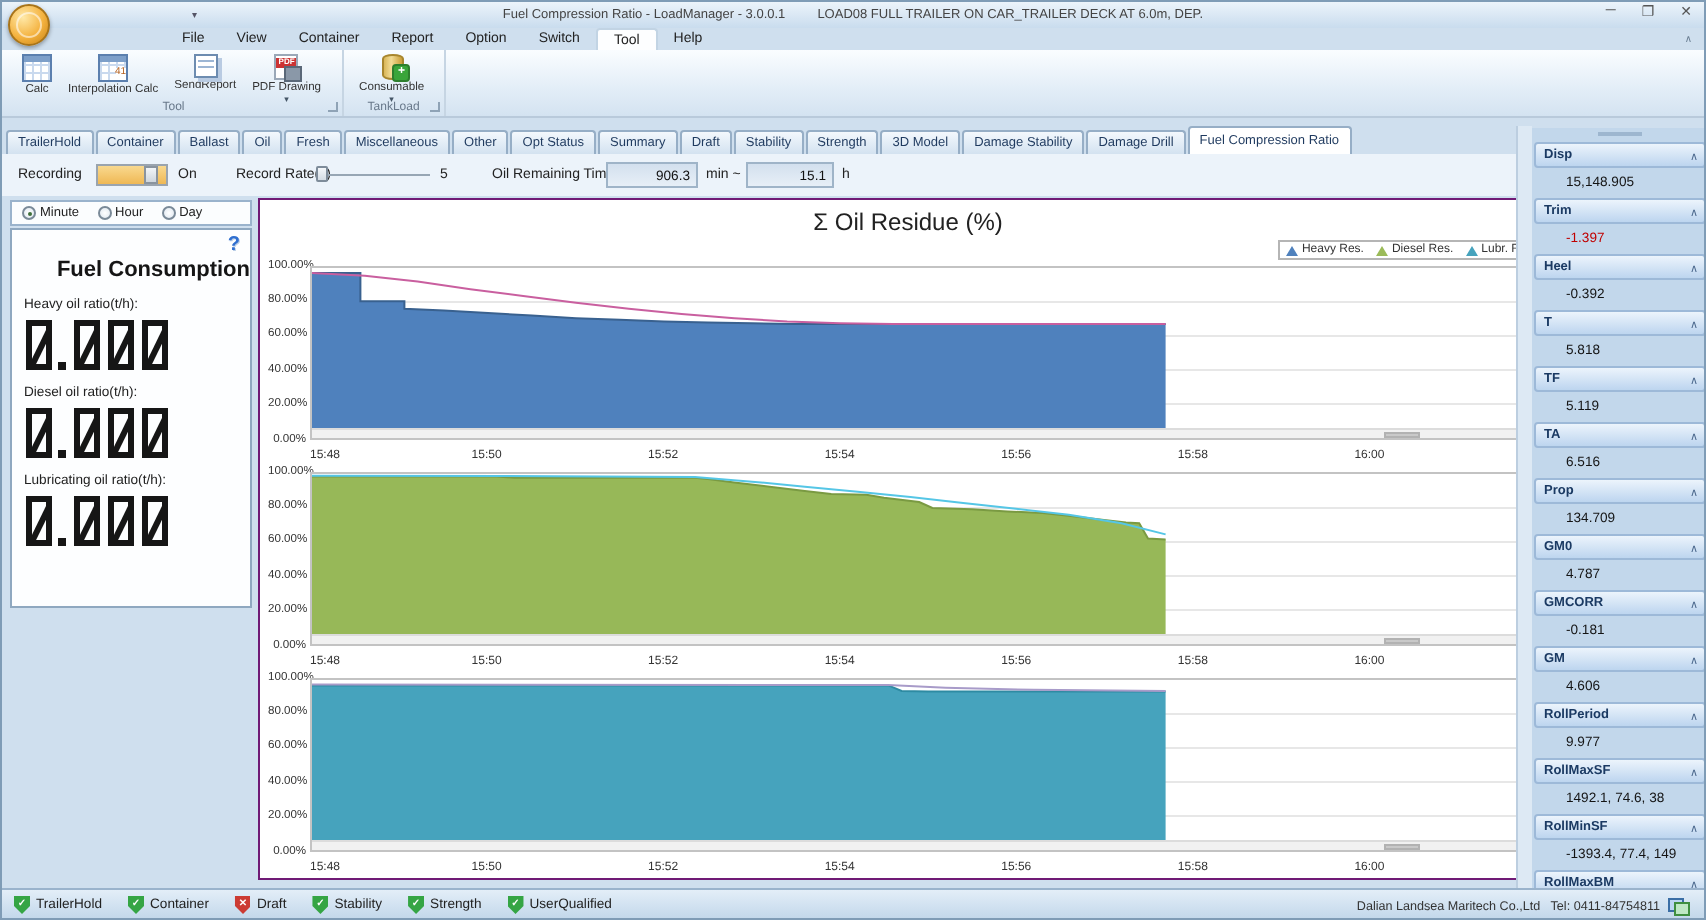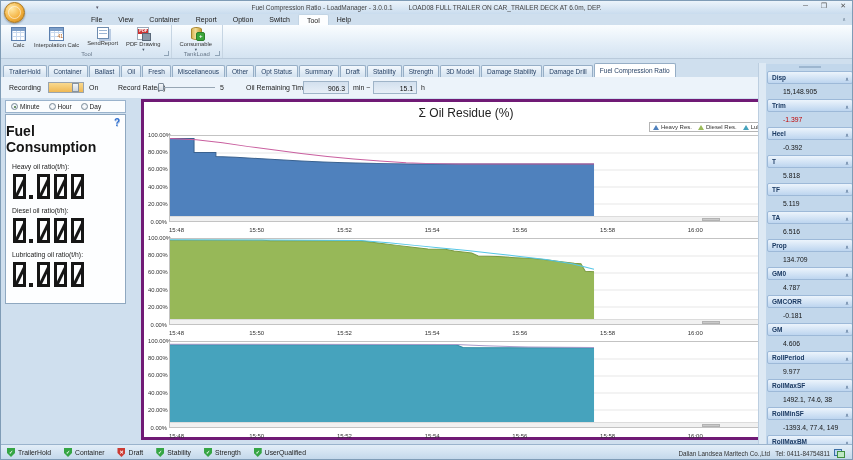--- a/index.html
+++ b/index.html
@@ -72,32 +72,32 @@
     font-size:6.8px;background:linear-gradient(#d3e0ee,#e7eff7);border:1px solid #9fb4c8}
 
   
   .periodbox{position:absolute;left:4px;top:99px;width:121px;height:13px;background:#fbfdfe;
     border:1px solid #9ab3cc;display:flex;align-items:center;gap:9px;padding-left:5px;font-size:6.5px;color:#222}
   .radio-item{display:flex;align-items:center}
   .radio{width:7px;height:7px;border-radius:50%;border:1px solid #7a8a98;margin-right:2px;position:relative;
     background:radial-gradient(#fff,#dde6ee)}
   .radio.checked::after{content:'';position:absolute;inset:1.5px;border-radius:50%;background:#3f6f3a}
   .fuelpanel{position:absolute;left:4px;top:113px;width:121px;height:190px;background:#fdfeff;border:1px solid #8fa8c0}
-  .fp-title{margin-top:8px;text-align:left;font-size:14px;font-weight:bold;color:#151515}
+  .fp-title{margin-top:14px;text-align:right;font-size:11px;font-weight:bold;color:#151515}
   .help-q{color:#2f6fd0;font-weight:bold;font-size:10px;text-shadow:.5px .5px 0 #b9cde6}
   .fp-help{position:absolute;right:5px;top:2px}
   .gauge-label{font-size:6.8px;color:#222;margin:8px 0 3px 6px}
   .seg-display{display:flex;align-items:flex-end;margin-left:7px;height:26px}
   .seg-digit{width:13px;height:25px;border:3px solid #161616;margin-right:4px;position:relative;overflow:hidden}
   .seg-digit::before{content:'';position:absolute;left:50%;top:-2px;width:2.5px;height:26px;background:#161616;
     transform:translateX(-50%) rotate(26deg)}
   .seg-dot{width:4px;height:4px;background:#161616;margin:0 4px 0 -1px}
 
   
-  .chartpanel{position:absolute;left:140px;top:98px;width:650px;height:341px;background:#fff;border:3px solid #701a75}
+  .chartpanel{position:absolute;left:128px;top:98px;width:650px;height:341px;background:#fff;border:1px solid #701a75}
   .cp-title{text-align:center;font-size:12px;color:#222;margin-top:4px}
   .cp-help{position:absolute;right:8px;top:2px}
   .legend{position:absolute;right:6px;top:20px;border:1px solid #b5b5b5;background:#fff;display:flex;gap:6px;
     padding:1px 3px;font-size:6px;color:#333;align-items:center}
   .legend-item{display:flex;align-items:center}
   .tri{width:0;height:0;border-left:3px solid transparent;border-right:3px solid transparent;
     border-bottom:5px solid #000;margin-right:2px}
   .charts{position:absolute;left:4px;right:3px;top:31px;bottom:3px}
   .chart-row{position:absolute;left:0;right:0;height:100px}
   .ylab{position:absolute;left:0;width:19px;text-align:right;font-size:5.8px;color:#333}

